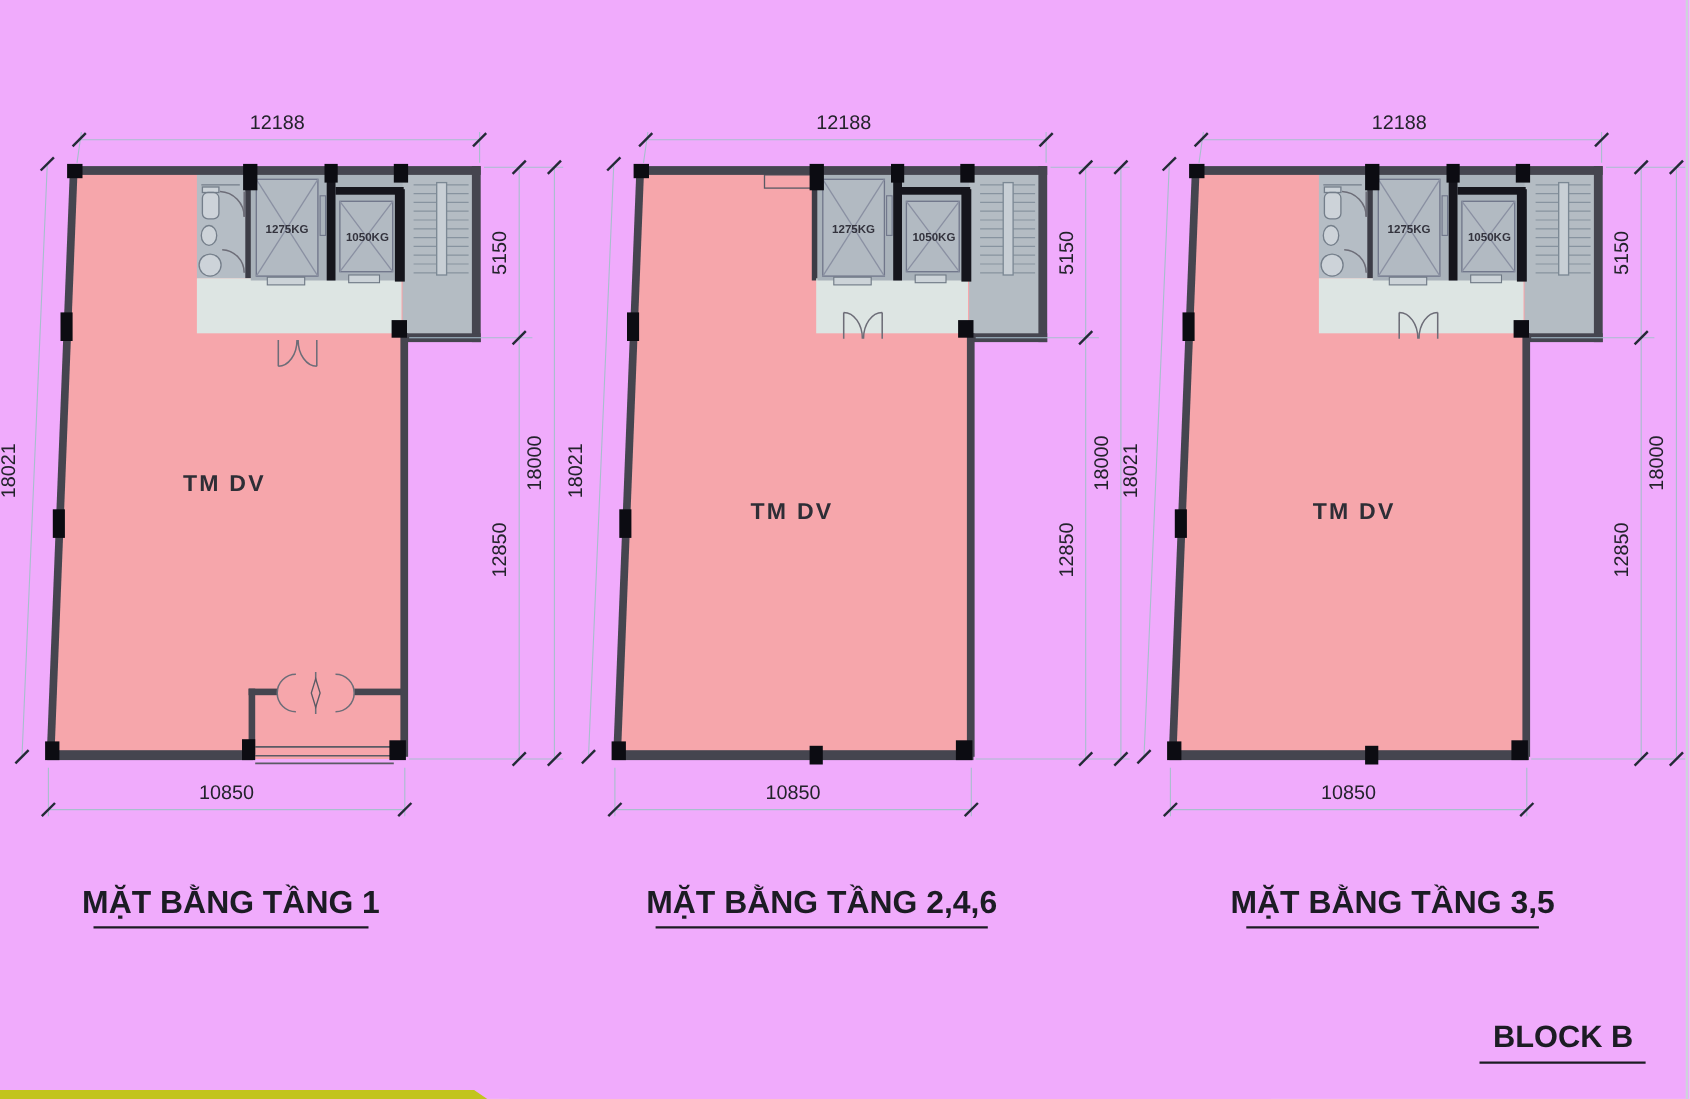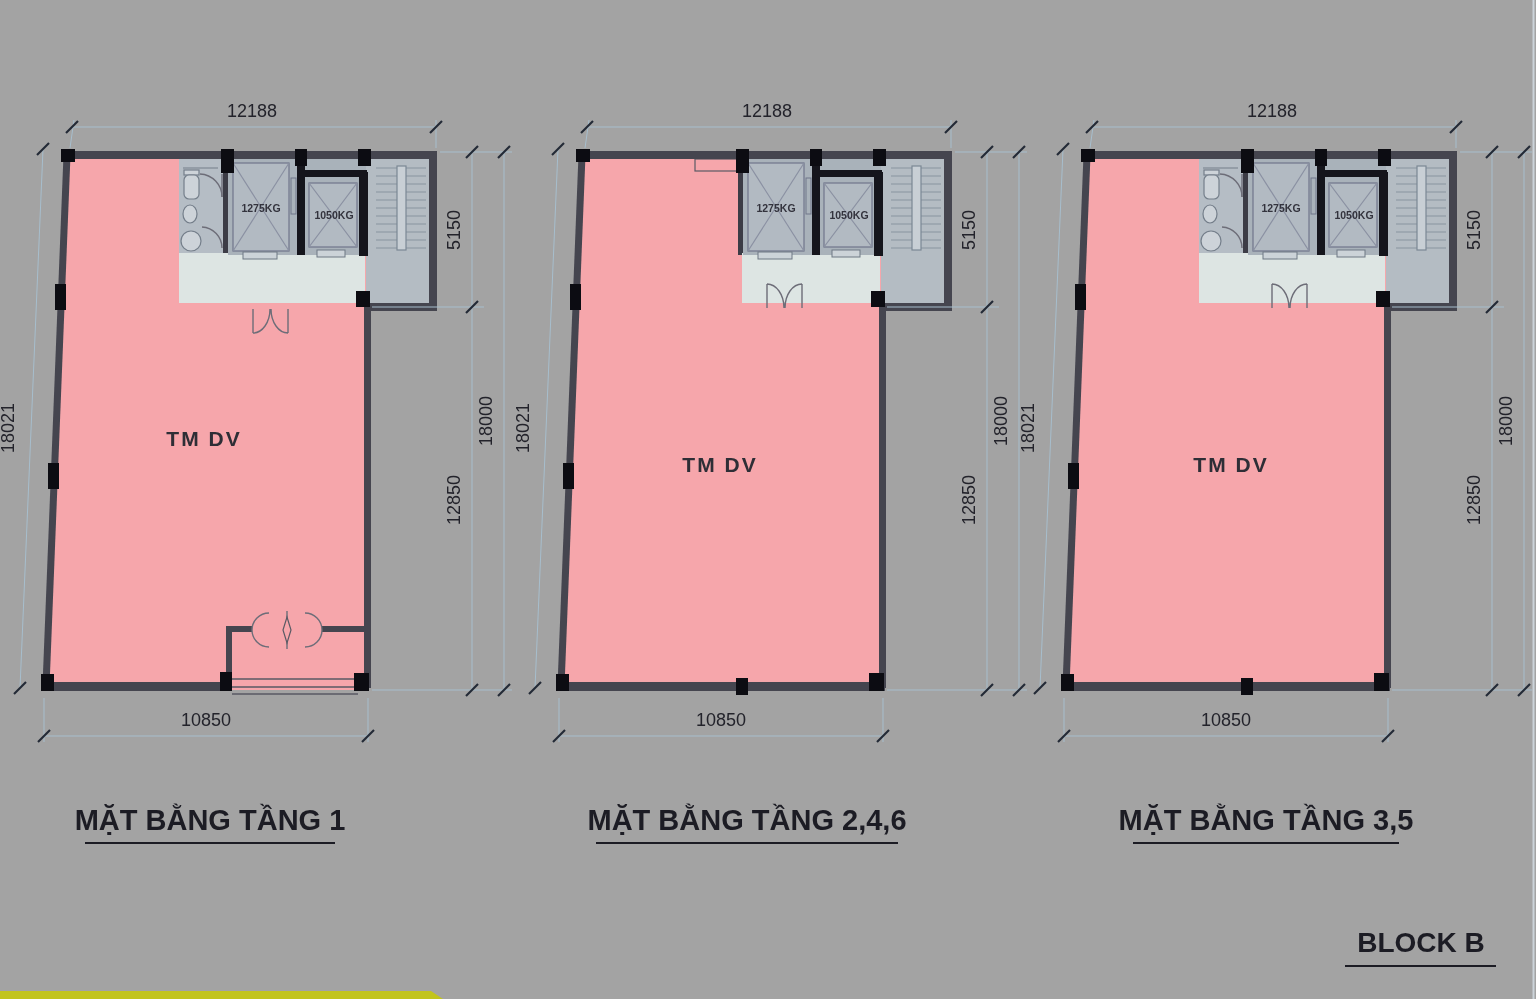--- a/index.html
+++ b/index.html
@@ -1,17 +1,17 @@
 <!DOCTYPE html>
 <html><head>
 <meta charset="utf-8">
 <style>
   html,body{margin:0;padding:0;background:#e8e8e8;}
   .sheet{
-    position:relative;width:1536px;height:999px;background:#a3a3a3;
+    position:relative;width:1536px;height:999px;background:#f0abfc;
     overflow:hidden;font-family:"Liberation Sans", sans-serif;
   }
   svg{display:block}
   .dim-text{font-family:"Liberation Sans",sans-serif;font-size:18px;fill:#23232b;}
   .room-text{font-family:"Liberation Sans",sans-serif;font-size:21px;font-weight:700;fill:#2e2e36;letter-spacing:2px;}
   .lift-text{font-family:"Liberation Sans",sans-serif;font-size:10.5px;font-weight:700;fill:#33333d;}
   .title-text{font-family:"Liberation Sans",sans-serif;font-size:29px;font-weight:600;fill:#1c1c24;}
   .block-text{font-family:"Liberation Sans",sans-serif;font-size:28px;font-weight:600;fill:#1c1c24;}
   .wall{fill:#45454f;}
   .blackcol{fill:#0c0c12;}

